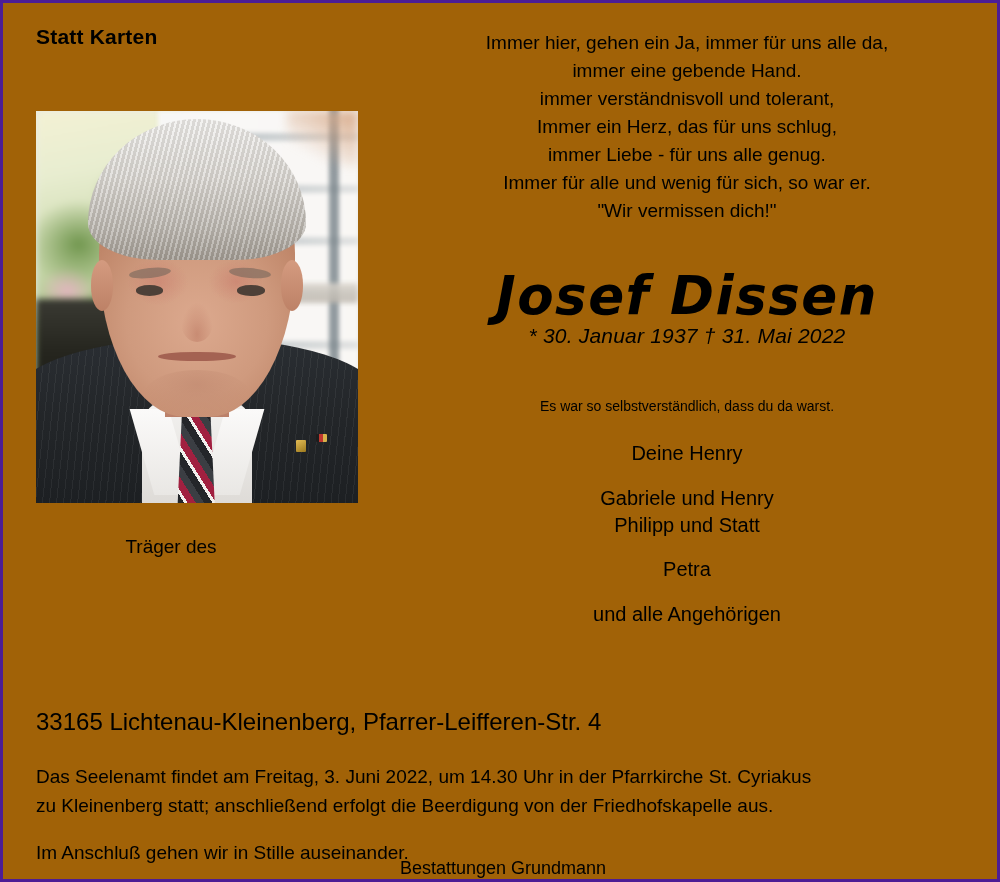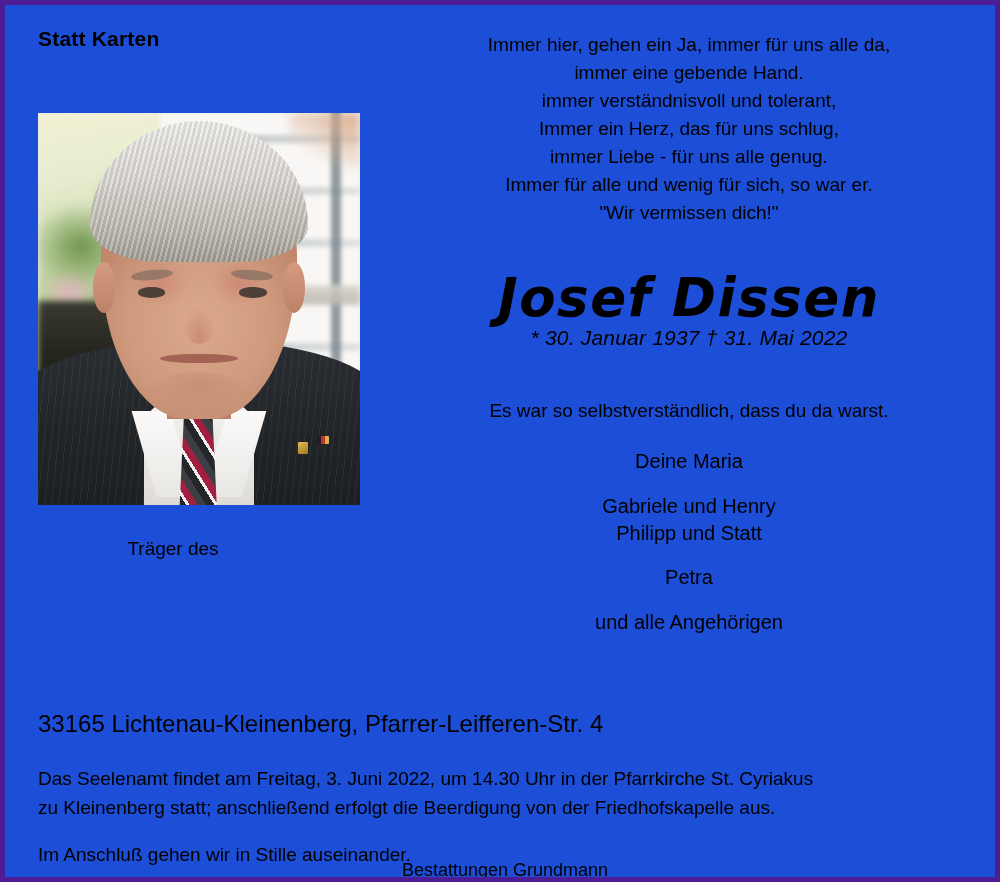--- a/index.html
+++ b/index.html
@@ -10,22 +10,22 @@
   body {
     font-family: "Liberation Sans", sans-serif;
     color: #000000;
   }
 
   .notice-card {
     position: relative;
     width: 1000px;
     height: 882px;
     box-sizing: border-box;
-    background: #1d4ed8;
-    border: 5px solid #4c1d95;
+    background: #a16207;
+    border: 3px solid #4c1d95;
     overflow: hidden;
   }
 
   
   .statt-karten {
     position: absolute;
     left: 33px;
     top: 22px;
     font-size: 21px;
     font-weight: bold;
@@ -320,21 +320,21 @@
 
   .life-dates {
     margin-top: 0;
     font-size: 21px;
     font-style: italic;
     letter-spacing: 0.2px;
   }
 
   .tribute-line {
     margin-top: 50px;
-    font-size: 19px;
+    font-size: 14px;
   }
 
   .mourners {
     margin-top: 26px;
   }
   .mourner-group {
     margin-bottom: 18px;
   }
   .mourner-group:last-child { margin-bottom: 0; }
   .mourner-line {
@@ -428,21 +428,21 @@
       <div class="poem-line">"Wir vermissen dich!"</div>
     </div>
 
     <div class="deceased-name">Josef Dissen</div>
     <div class="life-dates">* 30. Januar 1937   † 31. Mai 2022</div>
 
     <div class="tribute-line">Es war so selbstverständlich, dass du da warst.</div>
 
     <div class="mourners">
       <div class="mourner-group">
-        <div class="mourner-line">Deine Maria</div>
+        <div class="mourner-line">Deine Henry</div>
       </div>
       <div class="mourner-group">
         <div class="mourner-line">Gabriele und Henry</div>
         <div class="mourner-line">Philipp und Statt</div>
       </div>
       <div class="mourner-group">
         <div class="mourner-line">Petra</div>
       </div>
       <div class="mourner-group">
         <div class="mourner-line">und alle Angehörigen</div>

